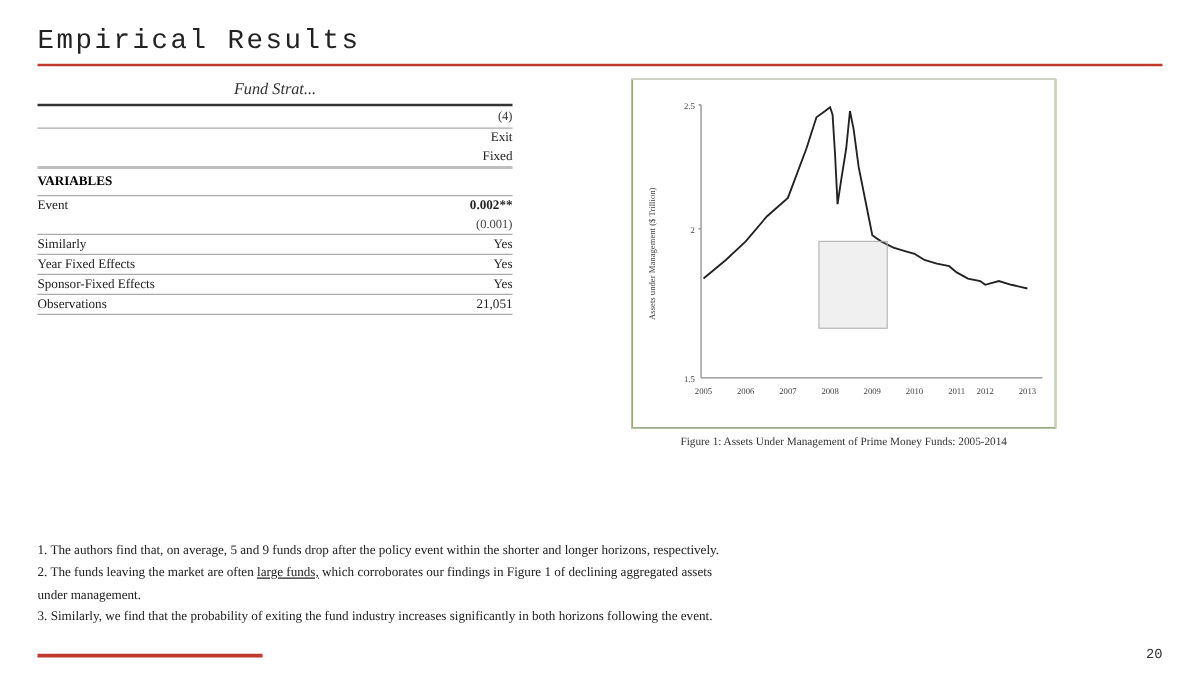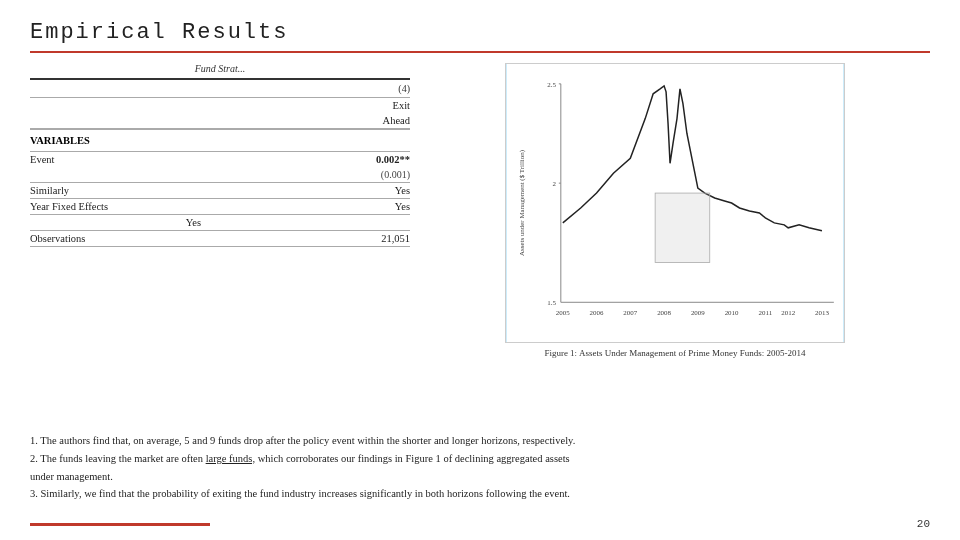--- a/index.html
+++ b/index.html
@@ -45,21 +45,21 @@
     
     .table-area {
       width: 380px;
       flex-shrink: 0;
       font-family: 'Times New Roman', Times, serif;
       font-size: 11px;
       position: relative;
     }
 
     .table-title {
-      font-size: 10px;
+      font-size: 13px;
       font-style: italic;
       text-align: center;
       margin-bottom: 4px;
       color: #333;
     }
 
     .table-inner {
       border-top: 2px solid #333;
     }
 
@@ -135,21 +135,21 @@
       flex: 1;
       display: flex;
       flex-direction: column;
       align-items: center;
       justify-content: flex-start;
     }
 
     .chart-box {
       width: 340px;
       height: 280px;
-      background: #0ea5e9;
+      background: #4d7c0f;
       border: 1px solid #ccc;
       position: relative;
       overflow: hidden;
     }
 
     .chart-caption {
       font-family: 'Times New Roman', Times, serif;
       font-size: 9px;
       text-align: center;
       color: #333;
@@ -232,21 +232,21 @@
           <div class="col-val">(4)</div>
         </div>
         <div class="table-row">
           <div class="row-label"></div>
           <div class="row-value">
             <span>Exit</span>
           </div>
         </div>
         <div class="table-row divider-bottom">
           <div class="row-label"></div>
-          <div class="row-value">Ahead</div>
+          <div class="row-value">Fixed</div>
         </div>
 
         <div class="table-row divider-top">
           <div class="variables-label">VARIABLES</div>
           <div class="row-value"></div>
         </div>
 
         <div class="table-row divider-top">
           <div class="row-label">Event</div>
           <div class="row-value bold">0.002**</div>
@@ -260,20 +260,21 @@
           <div class="row-label">Similarly</div>
           <div class="row-value">Yes</div>
         </div>
 
         <div class="table-row divider-top">
           <div class="row-label">Year Fixed Effects</div>
           <div class="row-value">Yes</div>
         </div>
 
         <div class="table-row divider-top">
+          <div class="row-label">Sponsor-Fixed Effects</div>
           <div class="row-value">Yes</div>
         </div>
 
         <div class="table-row divider-top divider-bottom">
           <div class="row-label">Observations</div>
           <div class="row-value">21,051</div>
         </div>
       </div>
     </div>
 

